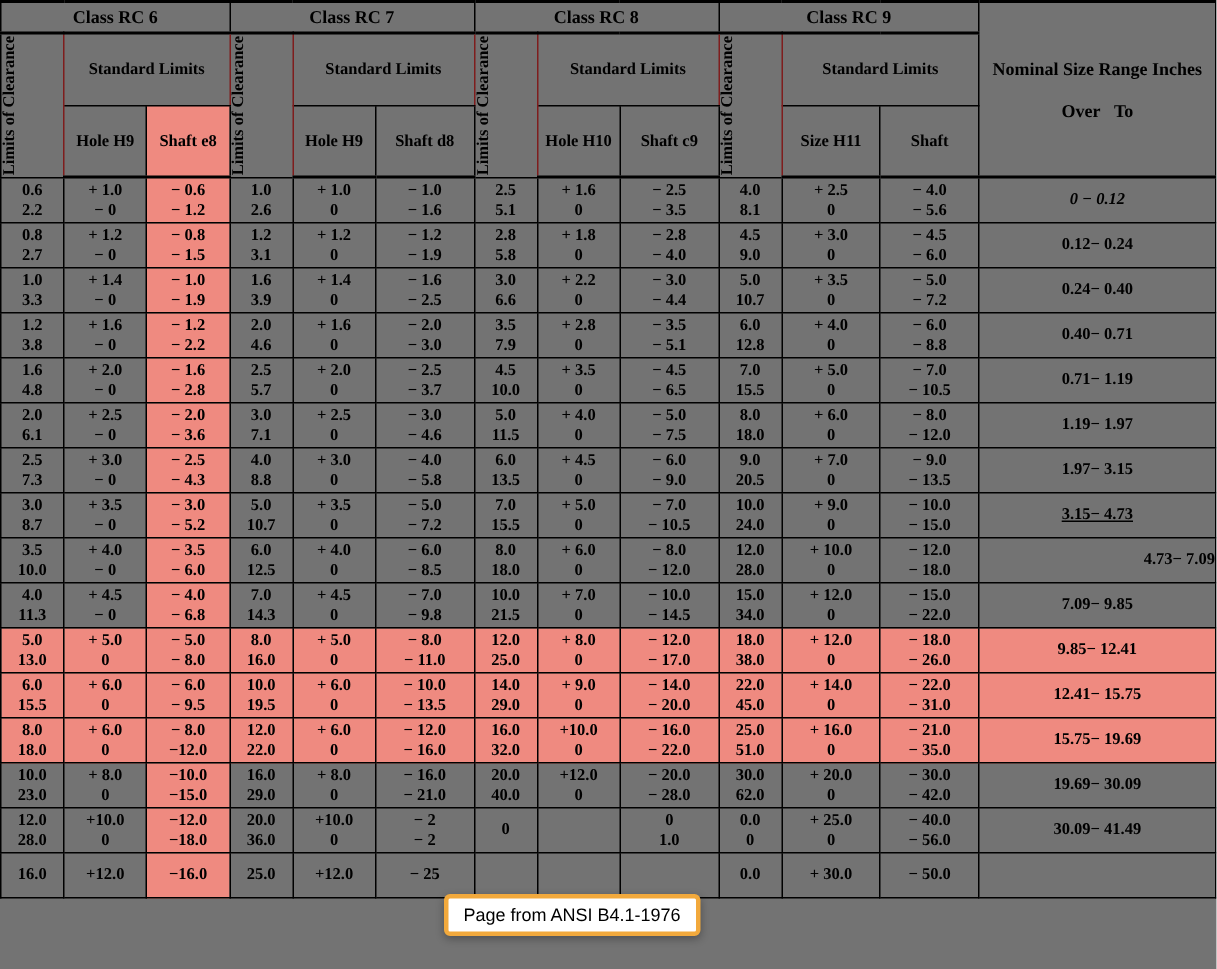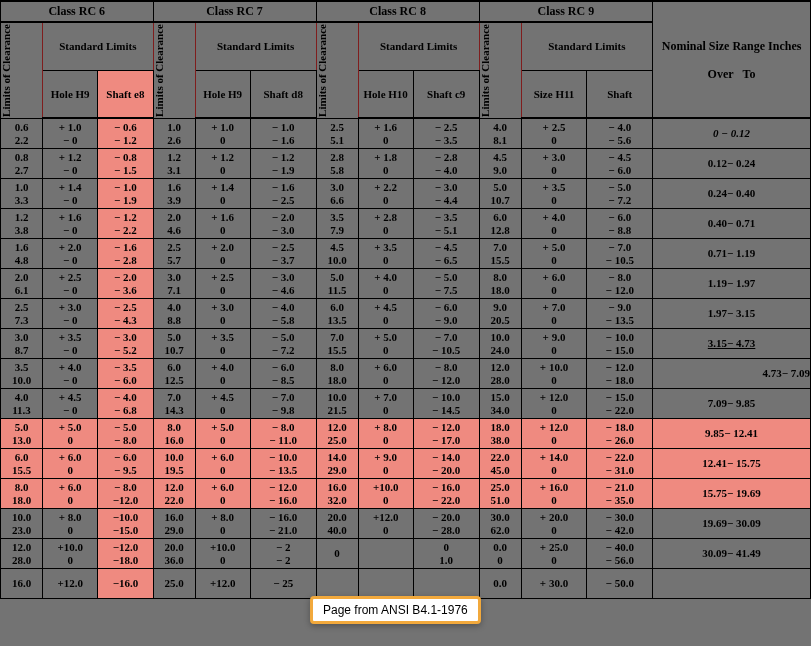--- a/index.html
+++ b/index.html
@@ -6,21 +6,21 @@
   .page{width:811px;height:646px;position:relative;background:#737373;overflow:hidden}
   table{border-collapse:collapse;width:100%;table-layout:fixed}
   th,td{padding:0;text-align:center;vertical-align:middle;font-weight:bold;font-size:12px}
   .top-hdr th{border-top:2px solid #000;border-bottom:2px solid #000;border-left:1px solid #000;border-right:1px solid #000;padding:2px 0}
   .mid-hdr th{border-bottom:1px solid #000;border-left:1px solid #000;border-right:1px solid #7f1d1d;padding:1px 0;font-size:11px}
   .sub-hdr th{border-bottom:2px solid #000;border-left:1px solid #000;border-right:1px solid #000;padding:1px 0;font-size:11px}
   .body-row td{border-bottom:1px solid #000;border-left:1px solid #000;border-right:1px solid #000;height:29px;line-height:13px;font-size:11px;white-space:nowrap}
   .body-row td .u{display:block}
   .body-row td .l{display:block}
   .hl{background:#ef8a80}
-  .annot{position:absolute;left:310px;top:596px;background:#fff;border:3px solid #f2a93c;border-radius:4px;padding:4px 10px;font-family:Arial,sans-serif;font-weight:normal;font-size:12px;box-shadow:0 2px 6px rgba(0,0,0,0.3)}
+  .annot{position:absolute;left:296px;top:596px;background:#fff;border:3px solid #f2a93c;border-radius:4px;padding:4px 10px;font-family:Arial,sans-serif;font-weight:normal;font-size:12px;box-shadow:0 2px 6px rgba(0,0,0,0.3)}
   .v{writing-mode:vertical-rl;transform:rotate(180deg);font-size:11px;line-height:11px}
 </style>
 </head>
 <body>
 <div class="page">
 
 <table>
   <colgroup>
     <col style="width:32px">
         <col style="width:42px">

